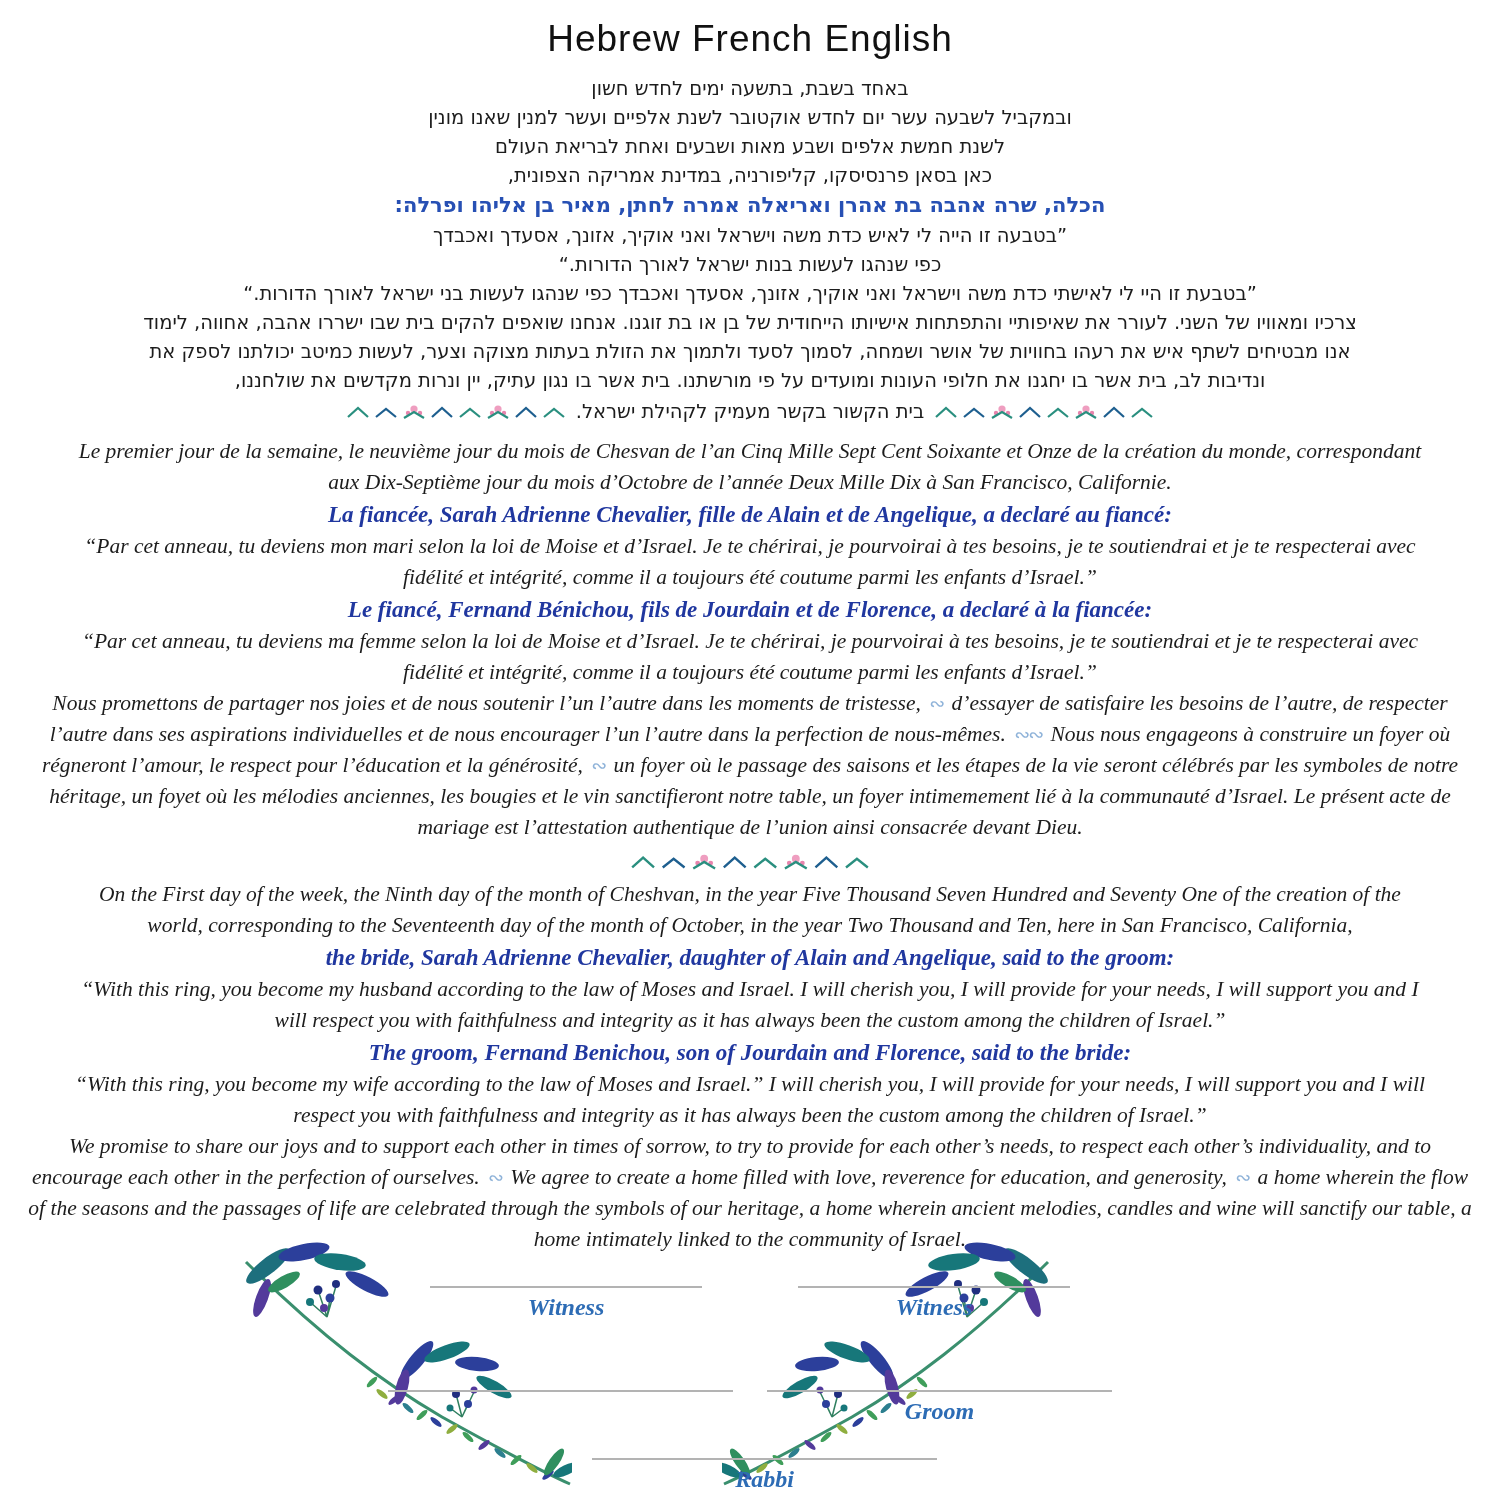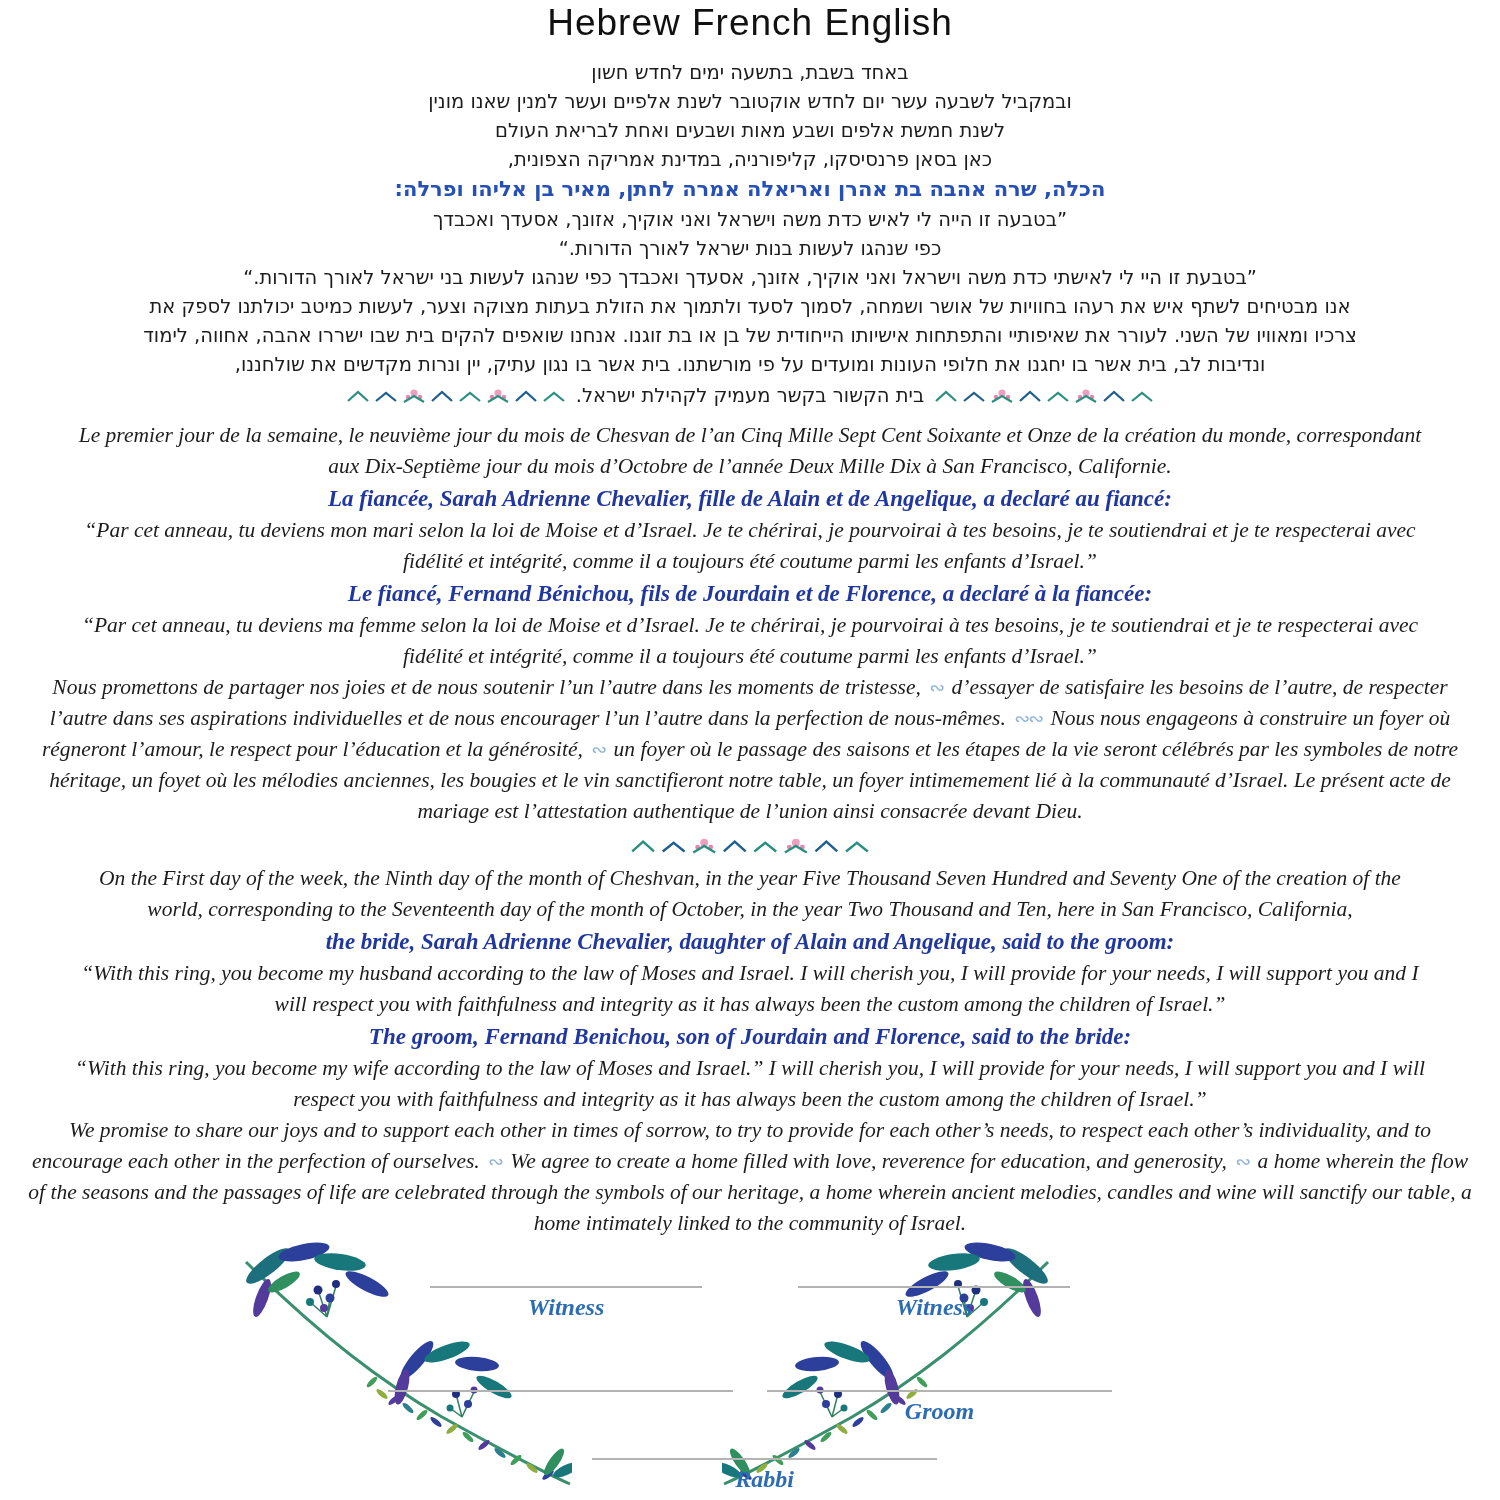--- a/index.html
+++ b/index.html
@@ -8,21 +8,21 @@
     width:1500px;height:1500px;
     margin:0 auto;
     background:#ffffff;
     overflow:hidden;
     font-family:"Liberation Serif", serif;
     color:#1c1c1c;
   }
   
   .title{
     margin:0;
-    padding-top:2px;
+    padding-top:18px;
     text-align:center;
     font-family:"Liberation Sans", sans-serif;
     font-weight:400;
     font-size:37px;
     letter-spacing:1px;
     color:#111;
   }
   
   .heb{
     direction:rtl;
@@ -156,22 +156,22 @@
 
   <section class="heb heb-section">
     <div class="heb-line">באחד בשבת, בתשעה ימים לחדש חשון</div>
     <div class="heb-line">ובמקביל לשבעה עשר יום לחדש אוקטובר לשנת אלפיים ועשר למנין שאנו מונין</div>
     <div class="heb-line">לשנת חמשת אלפים ושבע מאות ושבעים ואחת לבריאת העולם</div>
     <div class="heb-line">כאן בסאן פרנסיסקו, קליפורניה, במדינת אמריקה הצפונית,</div>
     <div class="heb-head">הכלה, שרה אהבה בת אהרן ואריאלה אמרה לחתן, מאיר בן אליהו ופרלה:</div>
     <div class="heb-line">”בטבעה זו הייה לי לאיש כדת משה וישראל ואני אוקיך, אזונך, אסעדך ואכבדך</div>
     <div class="heb-line">כפי שנהגו לעשות בנות ישראל לאורך הדורות.“</div>
     <div class="heb-line heb-wide">”בטבעת זו היי לי לאישתי כדת משה וישראל ואני אוקיך, אזונך, אסעדך ואכבדך כפי שנהגו לעשות בני ישראל לאורך הדורות.“</div>
+    <div class="heb-line heb-wide">צרכיו ומאוויו של השני. לעורר את שאיפותיי והתפתחות אישיותו הייחודית של בן או בת זוגנו. אנחנו שואפים להקים בית שבו ישררו אהבה, אחווה, לימוד</div>
     <div class="heb-line heb-wide">אנו מבטיחים לשתף איש את רעהו בחוויות של אושר ושמחה, לסמוך לסעד ולתמוך את הזולת בעתות מצוקה וצער, לעשות כמיטב יכולתנו לספק את</div>
-    <div class="heb-line heb-wide">צרכיו ומאוויו של השני. לעורר את שאיפותיי והתפתחות אישיותו הייחודית של בן או בת זוגנו. אנחנו שואפים להקים בית שבו ישררו אהבה, אחווה, לימוד</div>
     <div class="heb-line heb-wide">ונדיבות לב, בית אשר בו יחגנו את חלופי העונות ומועדים על פי מורשתנו. בית אשר בו נגון עתיק, יין ונרות מקדשים את שולחננו,</div>
     <div class="community-row">
       <svg width="220" height="18" viewBox="0 0 220 16">
           <use href="#vine"></use>
         </svg>
       <span class="heb-line">בית הקשור בקשר מעמיק לקהילת ישראל.</span>
       <svg width="220" height="18" viewBox="0 0 220 16">
           <use href="#vine"></use>
         </svg>
     </div>

